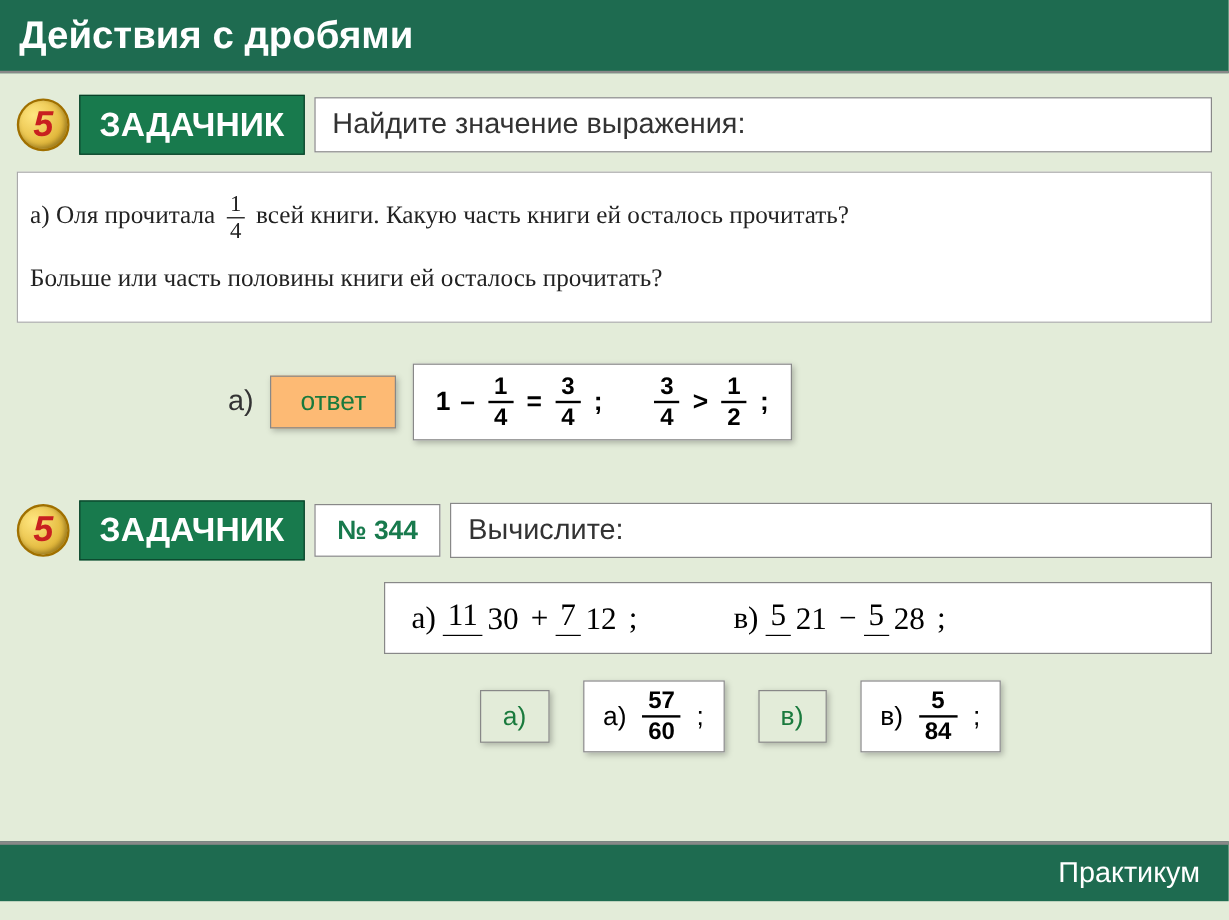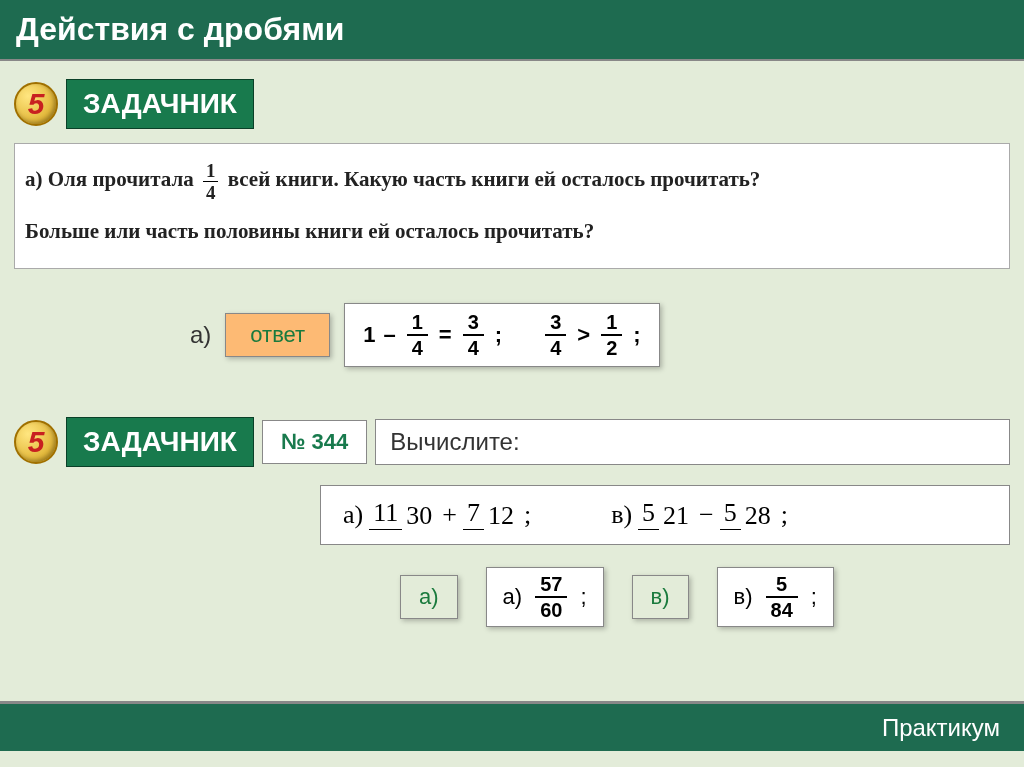--- a/index.html
+++ b/index.html
@@ -73,21 +73,20 @@
     }
     .question-block {
       background: white;
       margin: 14px 14px 0 14px;
       border: 1px solid #aaa;
       padding: 16px 10px;
       font-size: 21px;
       color: #222;
       font-family: Georgia, 'Times New Roman', serif;
       line-height: 1.9;
-      font-weight: bold;
     }
     .inline-frac {
       display: inline-flex;
       flex-direction: column;
       vertical-align: middle;
       text-align: center;
       margin: 0 4px;
       font-size: 19px;
       line-height: 1;
     }
@@ -194,20 +193,21 @@
   </style>
 </head>
 <body>
 
 <div class="title-bar">Действия с дробями</div>
 
 <div class="section">
   <div class="section-header">
     <div class="icon-badge">5</div>
     <div class="badge-label">ЗАДАЧНИК</div>
+    <div class="prompt-box">Найдите значение выражения:</div>
   </div>
 
   <div class="question-block">
     <div>
       <span>а) Оля прочитала</span>
       <span class="inline-frac">
         <span class="num">1</span>
         <span class="den">4</span>
       </span>
       <span>всей книги. Какую часть книги ей осталось прочитать?</span>

